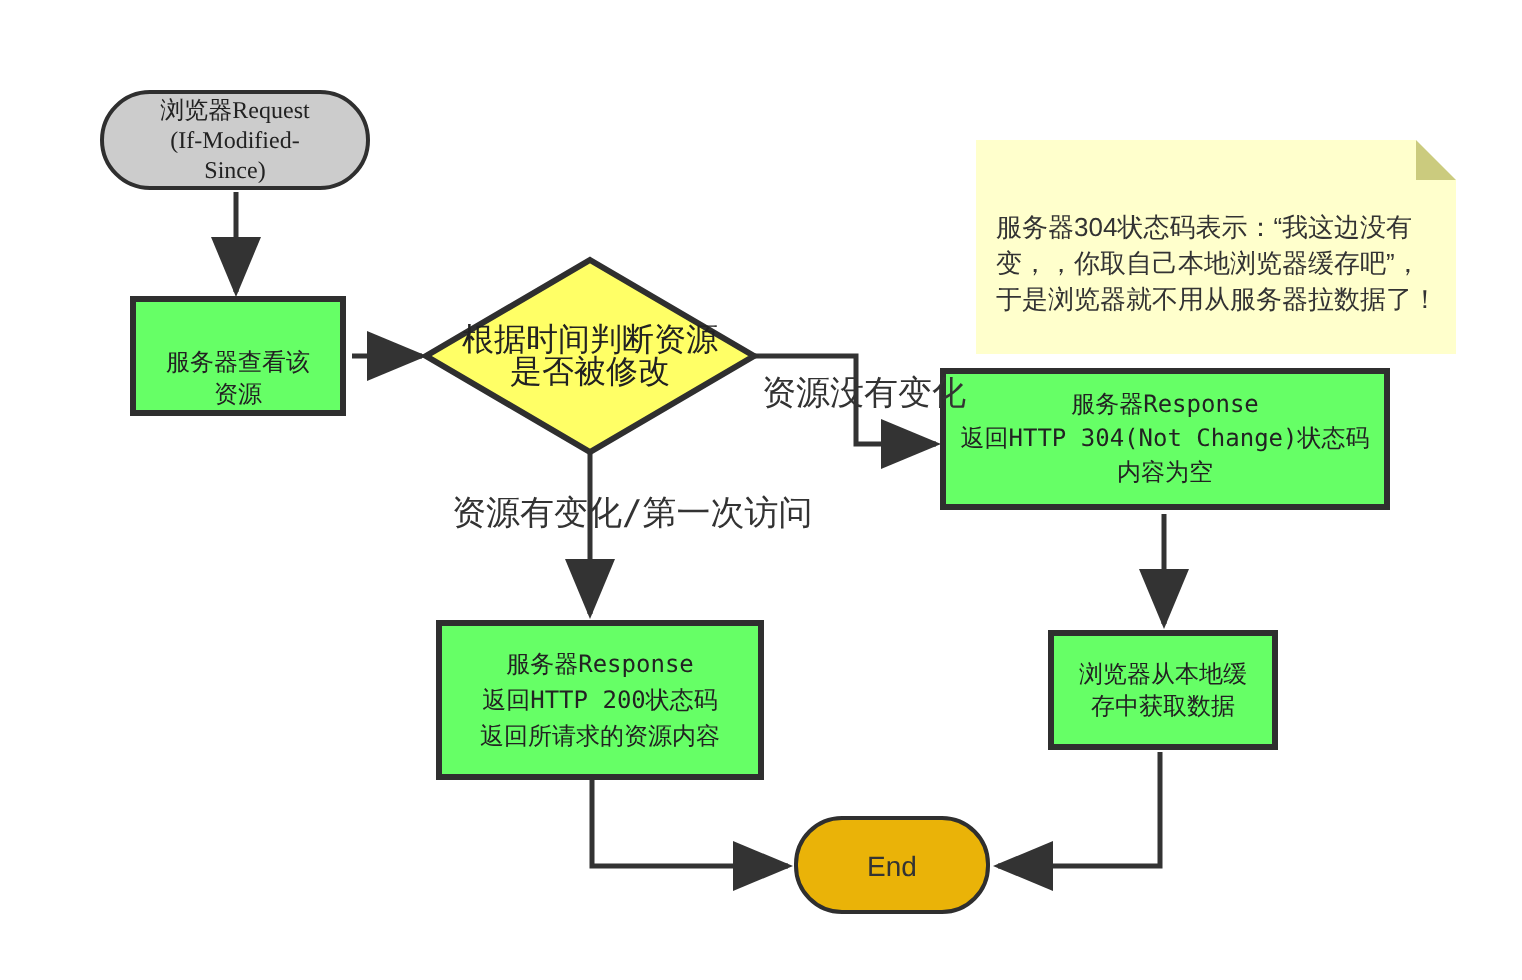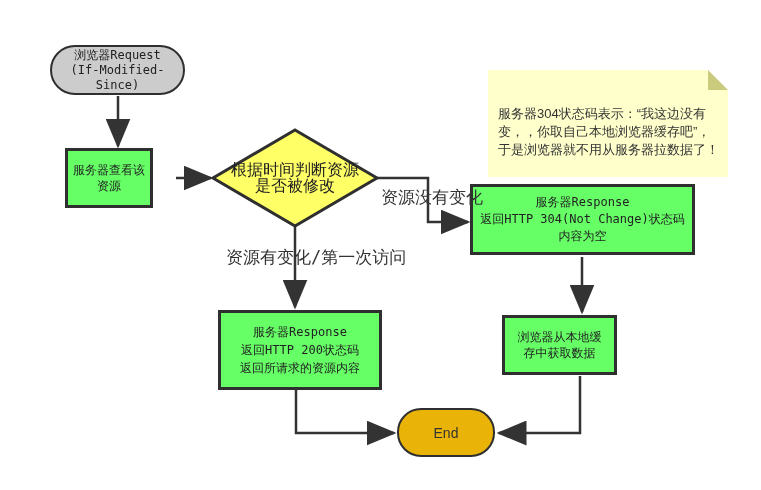--- a/index.html
+++ b/index.html
@@ -13,20 +13,21 @@
     position:absolute; box-sizing:border-box;
     display:flex; align-items:center; justify-content:center;
     text-align:center; color:#222222;
     border:3px solid #2f2f2f; background:#66ff66;
     font-size:12px; line-height:16px;
   }
   .node span { white-space:pre-line; }
   .stadium {
     background:#cccccc; border-radius:26px; border-width:2.5px;
     line-height:15px;
+    font-family:Liberation Serif, serif;
   }
   .end-node {
     background:#eab308; border-radius:24px; border-width:2.5px;
     font-family:"Liberation Sans","DejaVu Sans",sans-serif;
     font-size:14px; color:#333333;
   }
   .diamond-label {
     position:absolute; text-align:center; color:#222222;
     font-size:16px; line-height:16px; white-space:pre-line;
   }
@@ -68,21 +69,21 @@
     <path d="M580 376 V433 H499" fill="none" stroke="#333333" stroke-width="2.5" marker-end="url(#arw)"></path>
     <polygon points="295,130 377,178 295,226 213,178" stroke="#2f2f2f" stroke-width="3" fill="#ffff66"></polygon>
   </svg>
 
   <div class="node stadium" style="left:50px; top:45px; width:135px; height:50px;">
     <span>浏览器Request
 (If-Modified-
 Since)</span>
   </div>
 
-  <div class="node" style="left:65px; top:148px; width:88px; height:60px;">
+  <div class="node" style="left:65px; top:148px; width:108px; height:60px;align-items:flex-end;">
     <span>服务器查看该
 资源</span>
   </div>
 
   <div class="diamond-label" style="left:215px; top:162px; width:160px;">根据时间判断资源
 是否被修改</div>
 
   <div class="note">
     <span class="fold"></span>
     <span class="note-text">服务器304状态码表示：“我这边没有变，，你取自己本地浏览器缓存吧”，于是浏览器就不用从服务器拉数据了！</span>
@@ -93,21 +94,21 @@
 返回HTTP 304(Not Change)状态码
 内容为空</span>
   </div>
 
   <div class="node" style="left:218px; top:310px; width:164px; height:80px; line-height:18px;">
     <span>服务器Response
 返回HTTP 200状态码
 返回所请求的资源内容</span>
   </div>
 
-  <div class="node" style="left:502px; top:315px; width:115px; height:60px;">
+  <div class="node" style="left:524px; top:315px; width:115px; height:60px;">
     <span>浏览器从本地缓
 存中获取数据</span>
   </div>
 
   <div class="node end-node" style="left:397px; top:408px; width:98px; height:49px;">
     <span>End</span>
   </div>
 
   <div class="edge-label" style="left:381px; top:190px;">资源没有变化</div>
 

